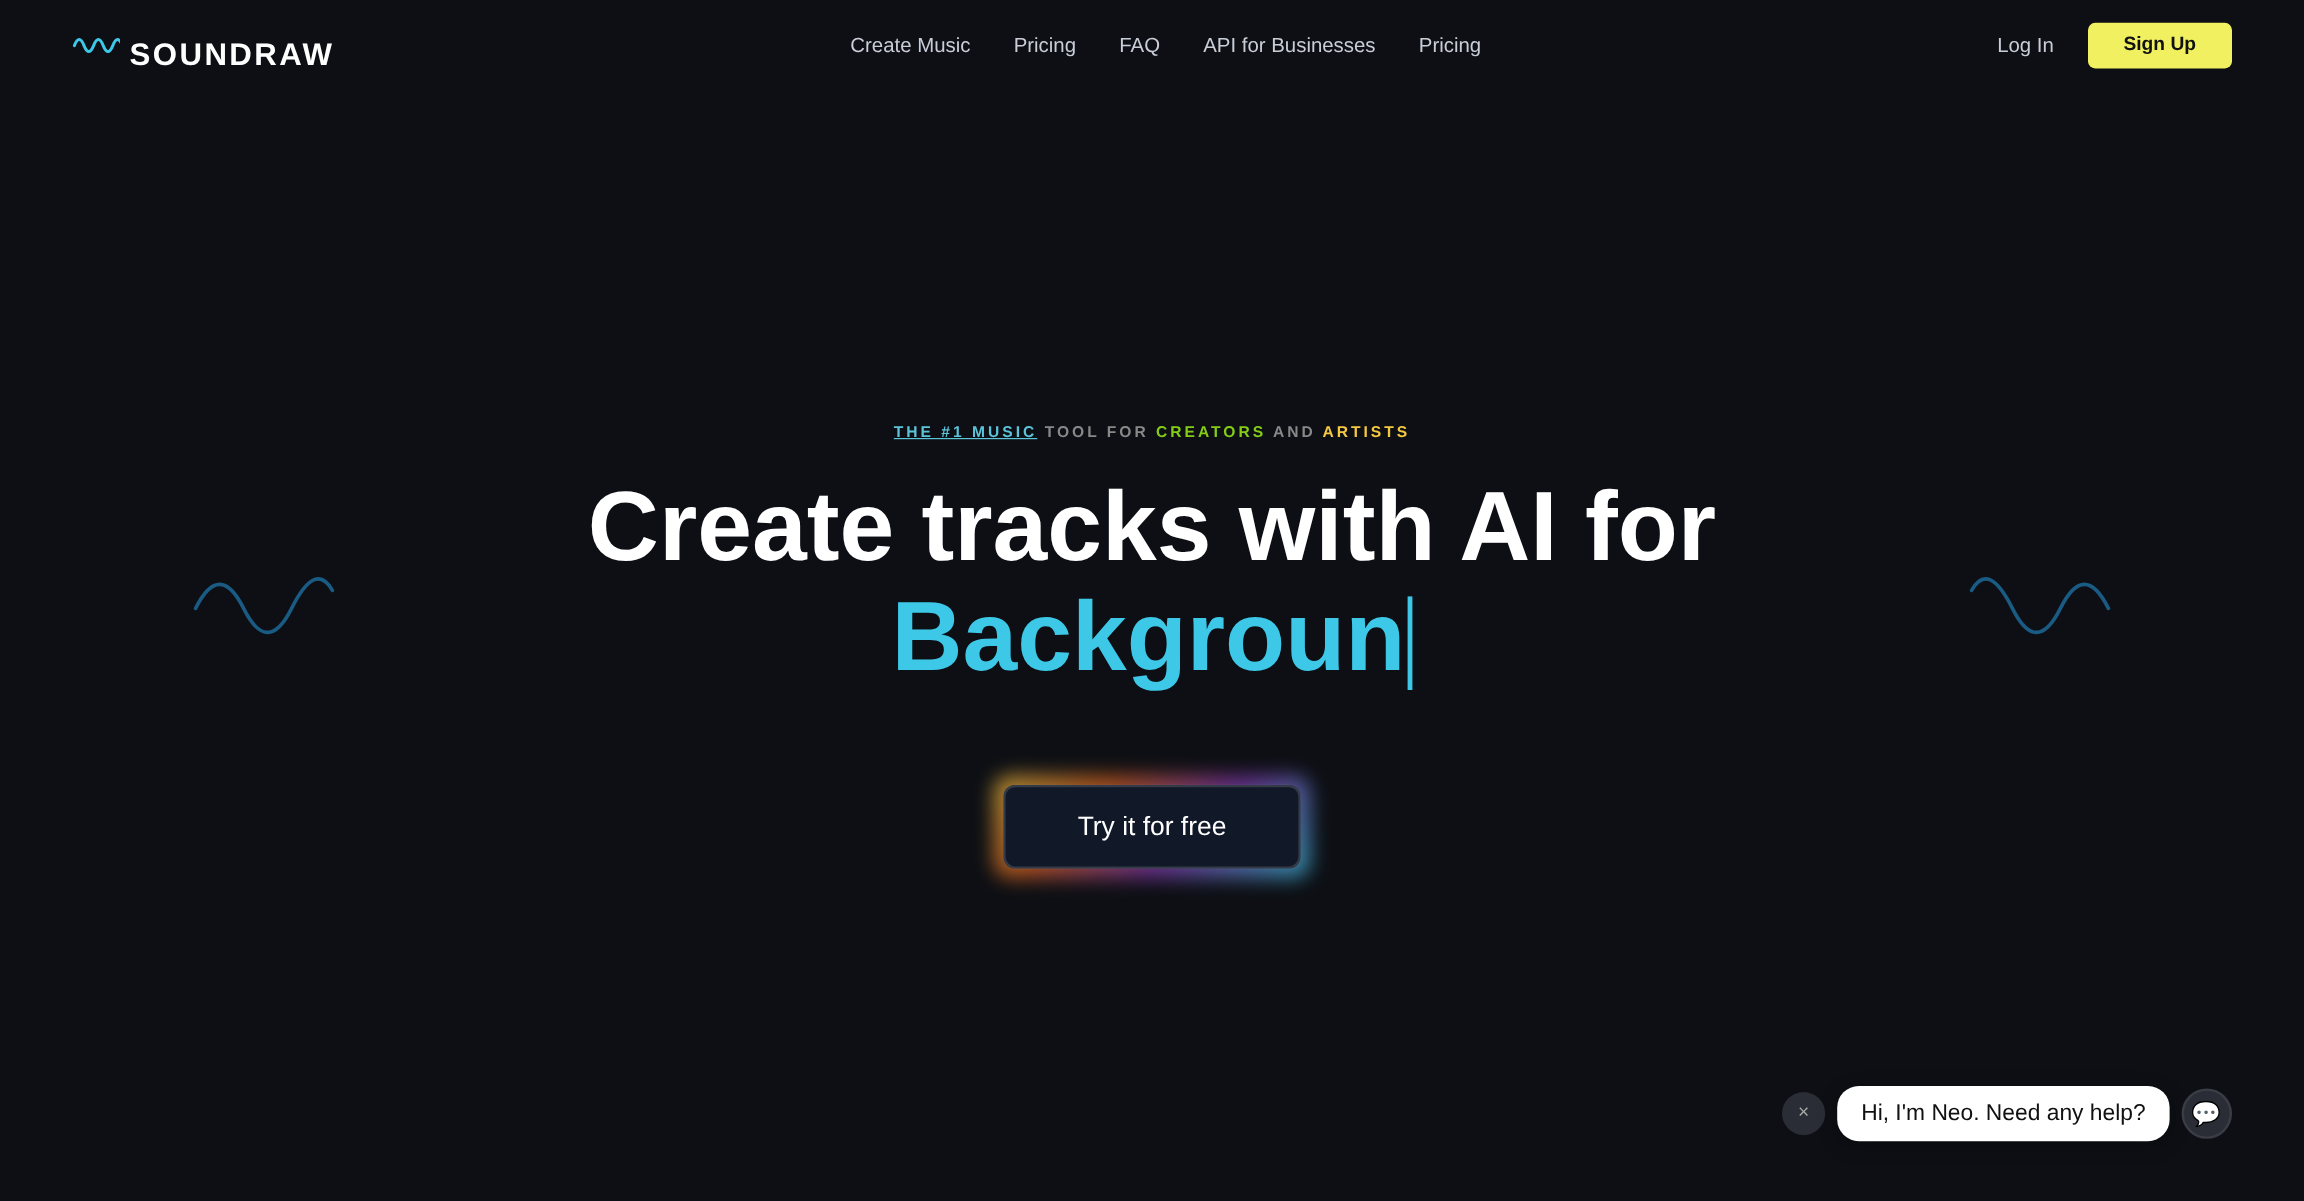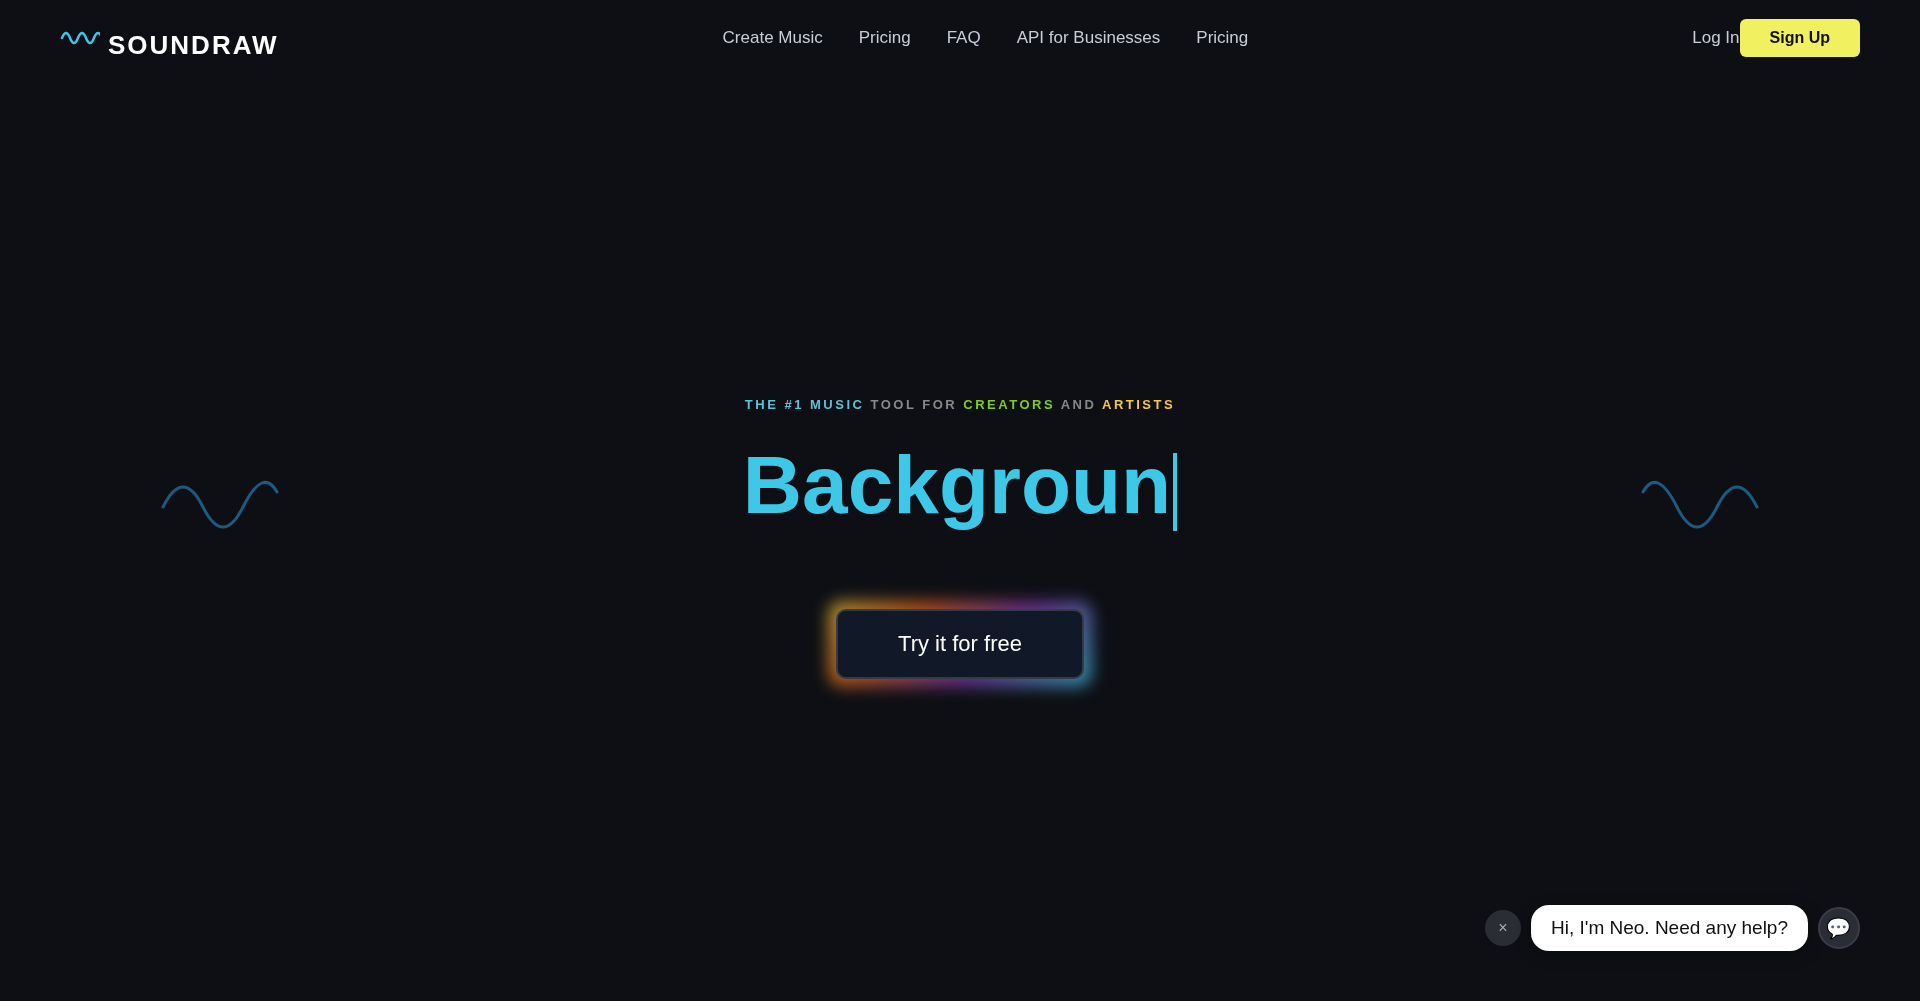--- a/index.html
+++ b/index.html
@@ -59,20 +59,21 @@
       font-size: 17px;
       font-weight: 400;
       cursor: pointer;
       text-decoration: none;
       transition: color 0.2s;
     }
 
     .nav-actions {
       display: flex;
       align-items: center;
+      gap: 28px;
     }
 
     .login-link {
       color: #c8cdd8;
       font-size: 17px;
       cursor: pointer;
     }
 
     .signup-btn {
       background-color: #f0f060;
@@ -255,27 +256,28 @@
 
   <svg class="wave-left" width="130" height="80" viewBox="0 0 130 80" fill="none" xmlns="http://www.w3.org/2000/svg">
     <path d="M8 55 Q28 15 48 55 Q68 95 88 55 Q108 15 122 40" stroke="#1e6fa0" stroke-width="3" fill="none" stroke-linecap="round" stroke-linejoin="round"></path>
   </svg>
 
   <svg class="wave-right" width="130" height="80" viewBox="0 0 130 80" fill="none" xmlns="http://www.w3.org/2000/svg">
     <path d="M8 40 Q22 15 42 55 Q62 95 82 55 Q102 15 122 55" stroke="#1e6fa0" stroke-width="3" fill="none" stroke-linecap="round" stroke-linejoin="round"></path>
   </svg>
 
   <div style="margin-bottom:28px; letter-spacing:2.5px; font-size:13px; font-weight:600;">
-    <span style="color:#5bc4d8;">THE #1 MUSIC</span>
+    <span style="color:#5bc4d8;text-decoration:underline;">THE #1 MUSIC</span>
     <span style="color:#888;"> TOOL FOR </span>
     <span style="color:#84cc16;">CREATORS </span>
     <span style="color:#888;">AND </span>
     <span style="color:#f5c842;">ARTISTS</span>
   </div>
 
+  <h1 class="hero-title-white">Create tracks with AI for</h1>
 
   <h1 class="hero-title-blue">
     <span>Backgroun</span><span class="cursor-bar"></span>
   </h1>
 
   <div class="try-btn-wrapper">
     <div class="try-btn-glow"></div>
     <button class="try-btn">Try it for free</button>
   </div>
 

